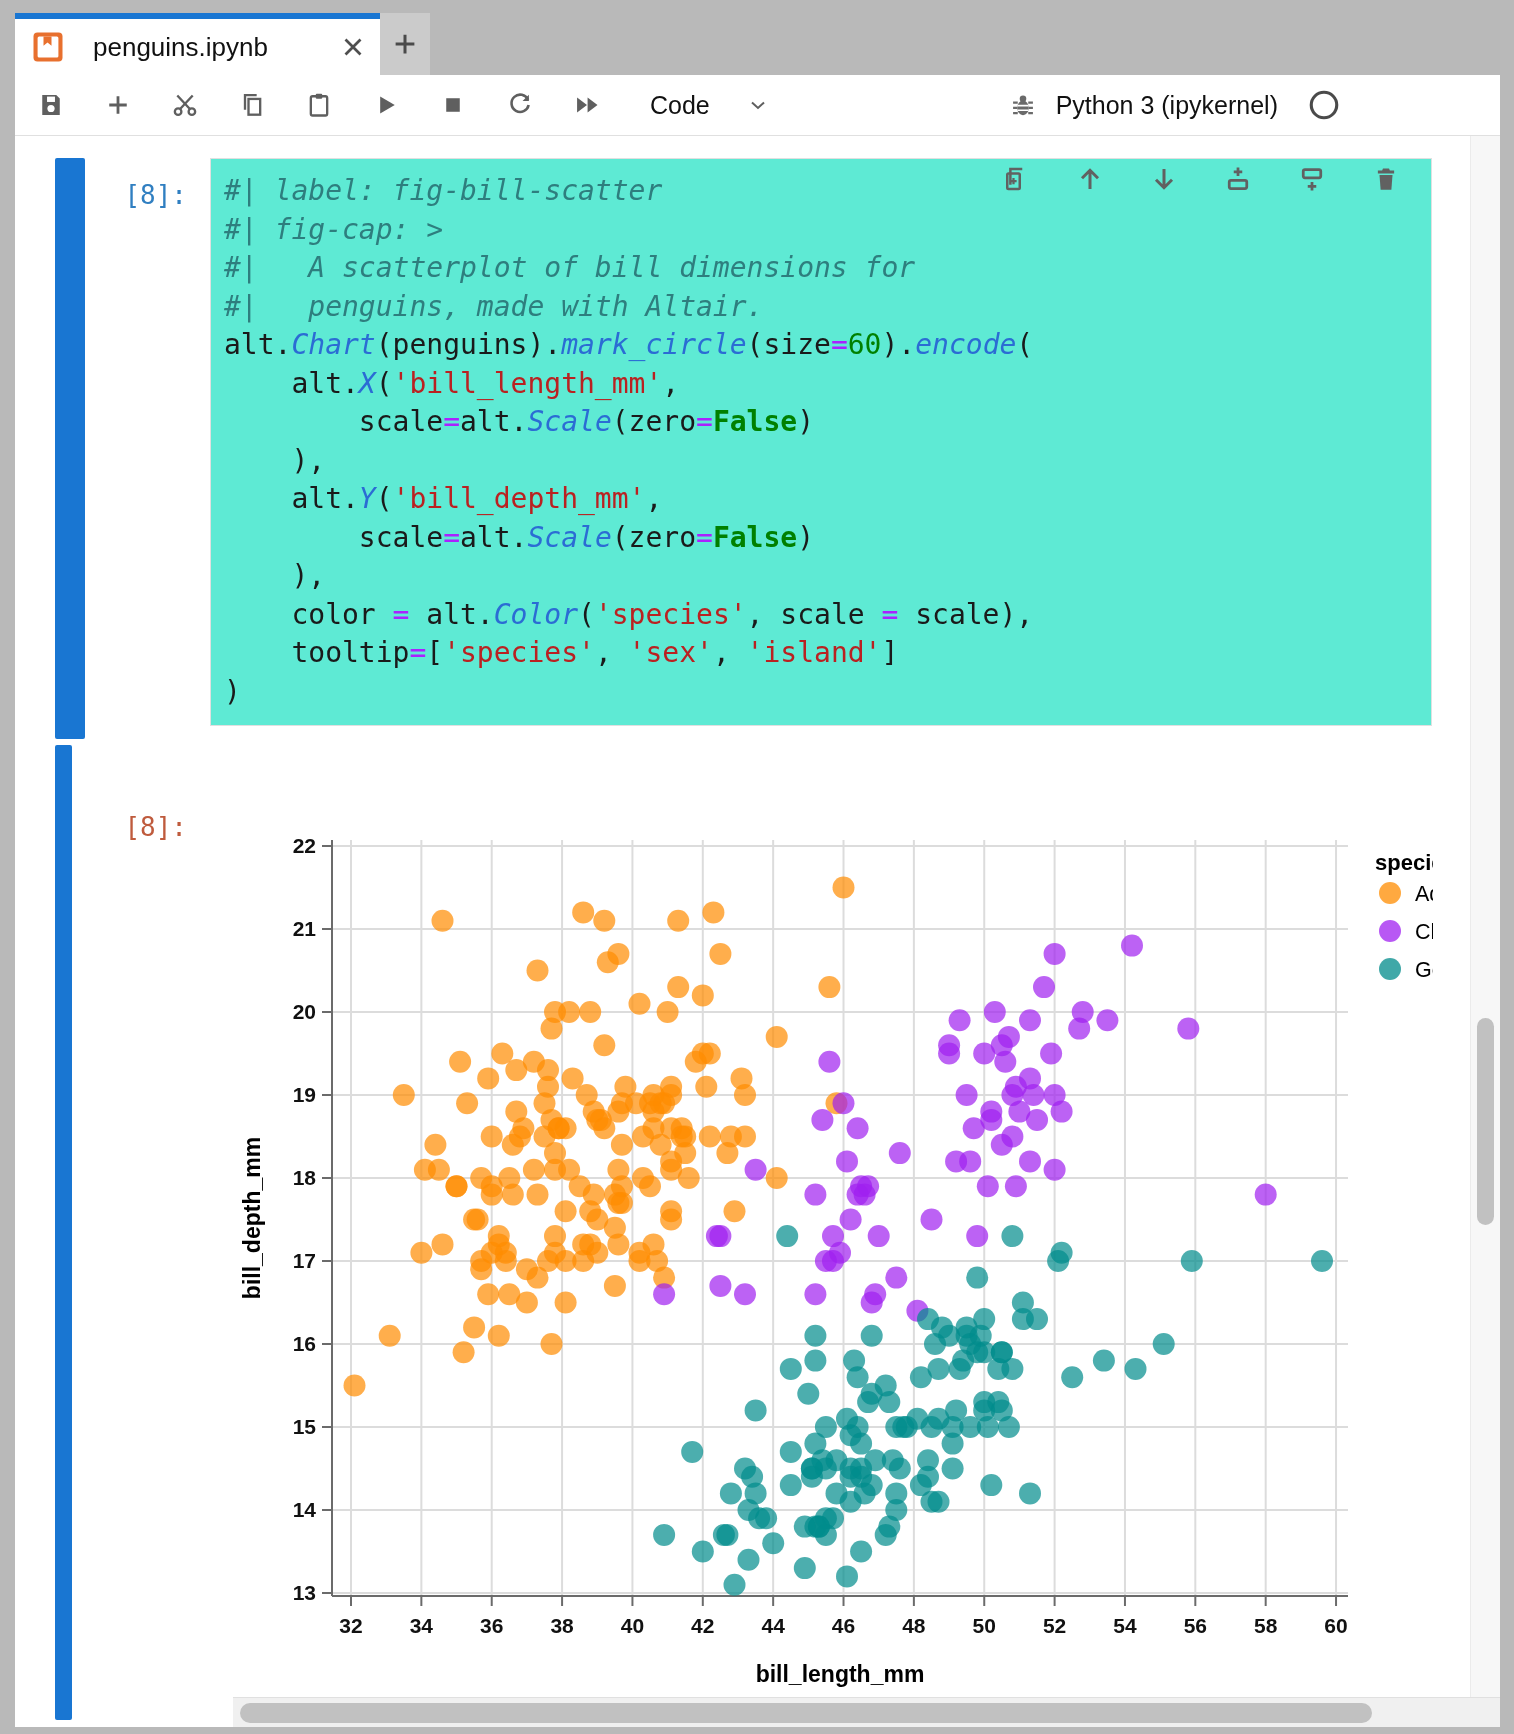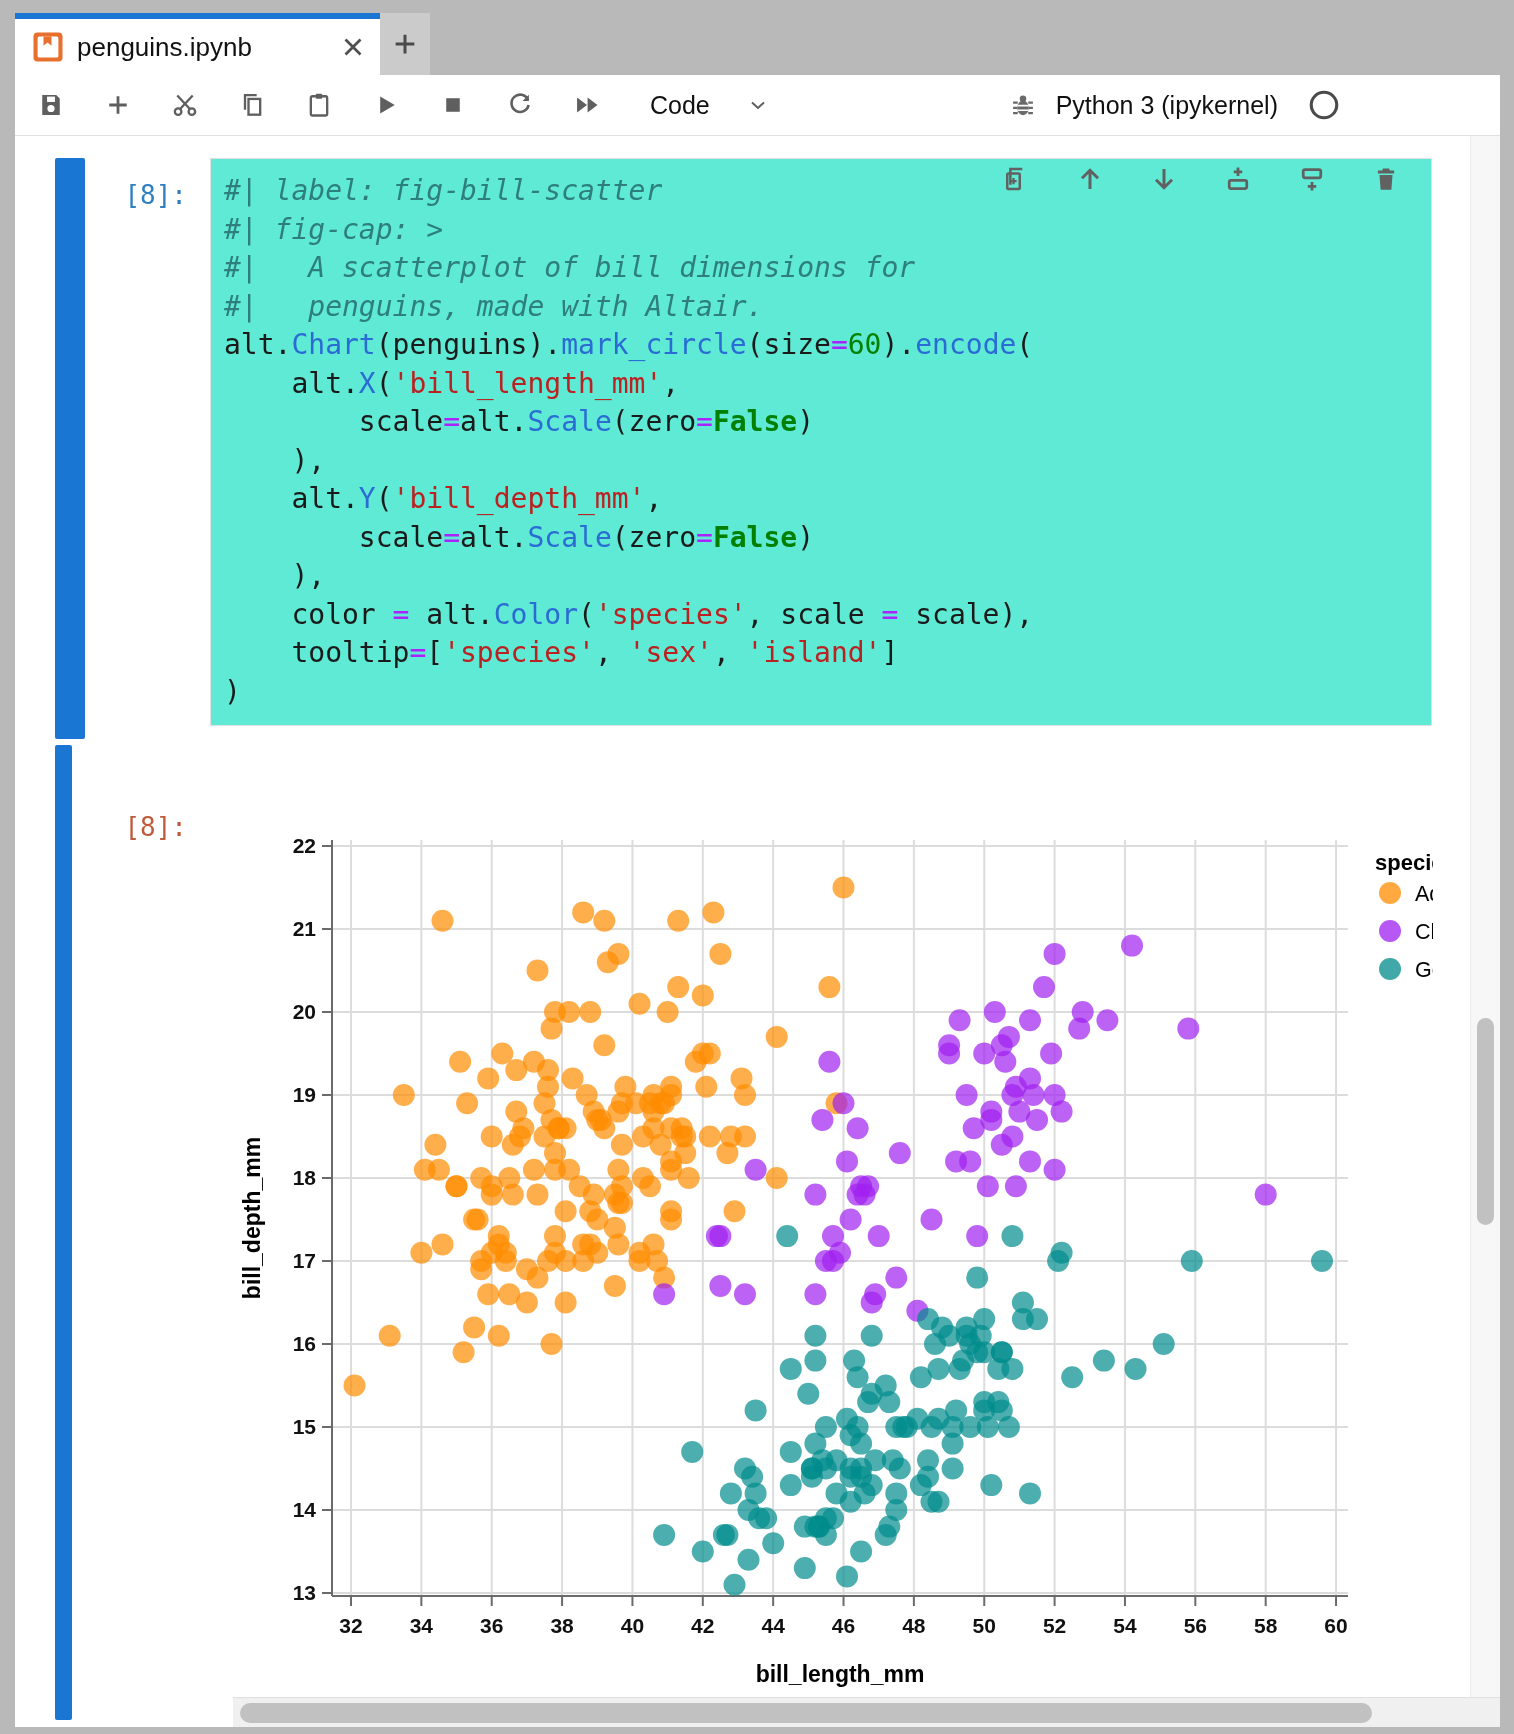--- a/index.html
+++ b/index.html
@@ -1,21 +1,21 @@
 <!DOCTYPE html>
 <html><head>
 <meta charset="utf-8">
 <style>
   html,body{margin:0;padding:0;background:#9e9e9e;}
   .frame{position:relative;width:1514px;height:1734px;background:#b9b9b9;overflow:hidden;
          font-family:"Liberation Sans",sans-serif;}
   
   .tabbar{position:absolute;left:0;top:0;width:100%;height:75px;background:#b9b9b9;}
   .tab{position:absolute;left:15px;top:13px;width:365px;height:62px;background:#fff;
-       border-top:6px solid #1976d2;box-sizing:border-box;display:flex;align-items:center;}
+       border-top:6px solid #1976d2;box-sizing:border-box;display:flex;align-items:center;gap:16px;}
   .nb-icon{margin-left:18px;width:30px;height:30px;flex:none;}
   .tab-title{margin-left:14px;font-size:26px;color:#111;flex:1;white-space:nowrap;overflow:hidden;}
   .tab-close{width:30px;height:30px;margin-right:12px;flex:none;cursor:pointer;}
   .newtab{position:absolute;left:380px;top:13px;width:50px;height:62px;background:#cbcbcb;
           display:flex;align-items:center;justify-content:center;}
   
   .main{position:absolute;left:15px;top:75px;width:1485px;height:1652px;background:#fff;overflow:hidden;}
   
   .toolbar{position:absolute;left:0;top:0;width:100%;height:61px;background:#fff;
            border-bottom:1px solid #e0e0e0;box-sizing:border-box;display:flex;align-items:center;
@@ -32,21 +32,21 @@
   .collapser.out{top:609px;height:975px;}
   .prompt{position:absolute;left:80px;width:92px;text-align:right;
           font-family:"DejaVu Sans Mono",monospace;font-size:26px;white-space:nowrap;}
   .in-prompt{top:44px;color:#307fc1;}
   .out-prompt{top:676px;color:#bf5b3d;}
   .editor{position:absolute;left:195px;top:22px;width:1222px;height:568px;background:#5eead4;
           border:1px solid #e0e0e0;box-sizing:border-box;}
   .code{padding:13px 0 0 13px;font-family:"DejaVu Sans Mono",monospace;font-size:28px;
         line-height:38.5px;white-space:pre;color:#1a1a1a;}
   .tok-com{color:#2e7e7e;font-style:italic;}
-  .tok-prop{color:#2b6cd4;}
+  .tok-prop{color:#2b6cd4;font-style:italic;}
   .tok-op{color:#aa22ff;}
   .tok-num{color:#008000;}
   .tok-kw{color:#008000;font-weight:bold;}
   .tok-str{color:#ba2121;}
   .cell-toolbar{position:absolute;top:5px;right:30px;display:flex;gap:44px;align-items:center;}
   .ctbtn{width:30px;height:30px;cursor:pointer;}
   .chart-wrap{position:absolute;left:215px;top:616px;width:1203px;height:960px;}
   
   .vscroll{position:absolute;right:0;top:0;width:30px;height:1591px;background:#f7f7f7;
            border-left:1px solid #ebebeb;box-sizing:border-box;z-index:5;}

